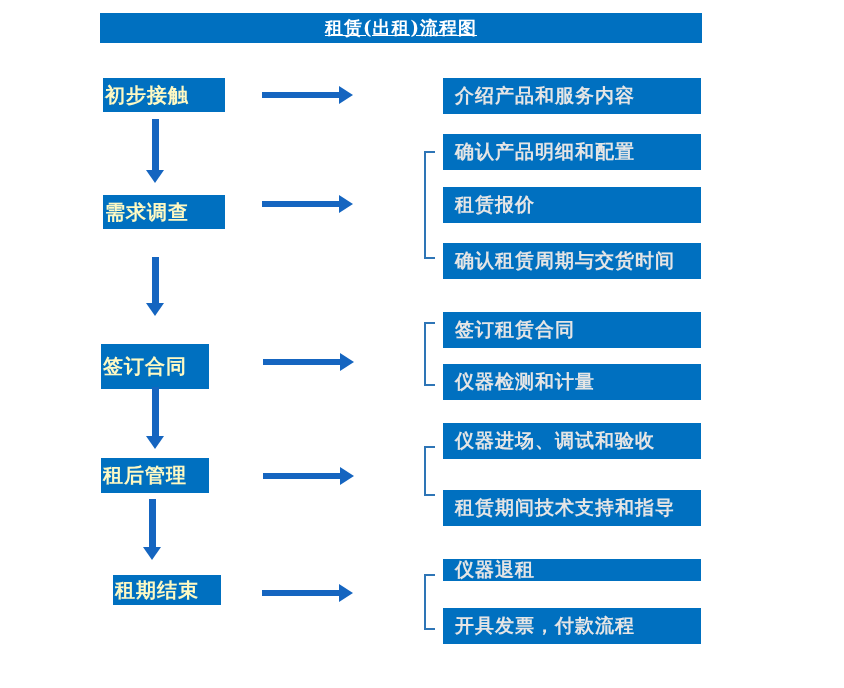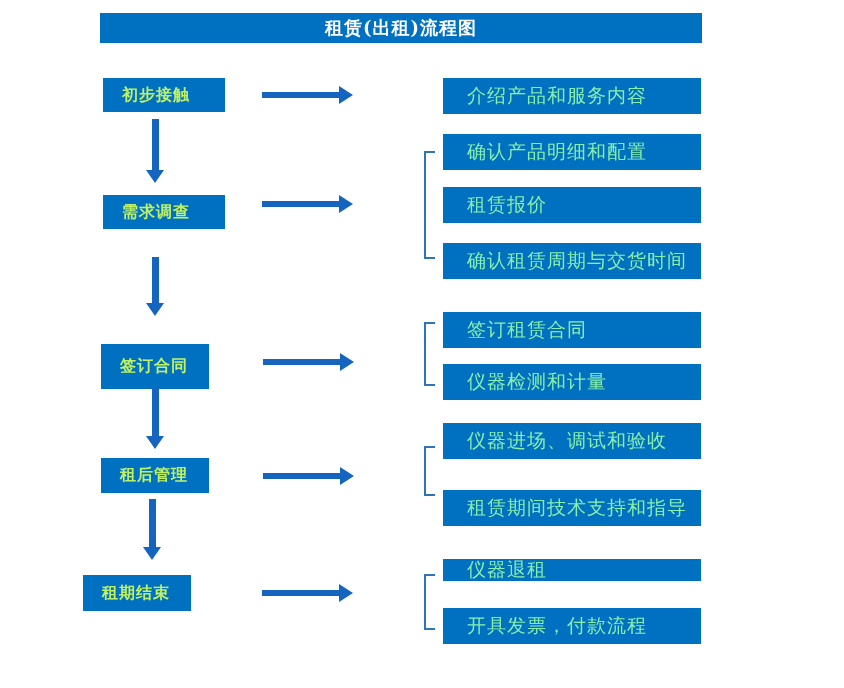--- a/index.html
+++ b/index.html
@@ -4,32 +4,32 @@
 <style>
   html,body{margin:0;padding:0;background:#ffffff;}
   body{
     width:844px;height:688px;position:relative;overflow:hidden;
     font-family:"DejaVu Serif","Liberation Serif",serif;
   }
   .canvas{position:absolute;inset:0;}
   .title-bar{
     position:absolute;left:100px;top:13px;width:602px;height:30px;
     background:var(--box_fill,#0070C0);color:#fff;font-weight:bold;font-size:18px;
-    display:flex;align-items:center;justify-content:center;letter-spacing:1px;
+    display:flex;align-items:center;justify-content:center;letter-spacing:1px;text-decoration:underline;
   }
   .lbox{
-    position:absolute;background:var(--box_fill,#0070C0);color:#bef264;
-    font-weight:bold;font-size:16px;display:flex;align-items:center;
-    padding-left:19px;box-sizing:border-box;letter-spacing:1px;white-space:nowrap;
+    position:absolute;background:var(--box_fill,#0070C0);color:#fef9c3;
+    font-weight:bold;font-size:20px;display:flex;align-items:center;
+    padding-left:2px;box-sizing:border-box;letter-spacing:1px;white-space:nowrap;
   }
   .rbox{
     position:absolute;left:443px;width:258px;height:36px;
-    background:var(--box_fill,#0070C0);color:#86efac;
-    font-weight:normal;font-size:19px;display:flex;align-items:center;
-    padding-left:24px;box-sizing:border-box;letter-spacing:1px;white-space:nowrap;
+    background:var(--box_fill,#0070C0);color:#e5e5e5;
+    font-weight:bold;font-size:19px;display:flex;align-items:center;
+    padding-left:12px;box-sizing:border-box;letter-spacing:1px;white-space:nowrap;
   }
   .harrow{position:absolute;display:flex;align-items:center;height:18px;}
   .hshaft{width:77px;height:6px;background:var(--arrow,#1565C0);}
   .hhead{width:0;height:0;border-left:14px solid var(--arrow,#1565C0);
          border-top:9px solid transparent;border-bottom:9px solid transparent;}
   .varrow{position:absolute;display:flex;flex-direction:column;align-items:center;width:18px;}
   .vshaft{width:7px;flex:1;background:var(--arrow,#1565C0);}
   .vhead{width:0;height:0;border-top:13px solid var(--arrow,#1565C0);
          border-left:9px solid transparent;border-right:9px solid transparent;}
   .bracket{
@@ -41,21 +41,21 @@
 <body>
 
 <div class="canvas">
 
   <div class="title-bar">租赁(出租)流程图</div>
 
   <div class="lbox" style="left:103px;top:78px;width:122px;height:34px">初步接触</div>
   <div class="lbox" style="left:103px;top:195px;width:122px;height:34px">需求调查</div>
   <div class="lbox" style="left:101px;top:344px;width:108px;height:45px">签订合同</div>
   <div class="lbox" style="left:101px;top:458px;width:108px;height:35px">租后管理</div>
-  <div class="lbox" style="left:83px;top:575px;width:108px;height:36px">租期结束</div>
+  <div class="lbox" style="left:113px;top:575px;width:108px;height:30px">租期结束</div>
 
   <div class="rbox" style="top:78px">介绍产品和服务内容</div>
   <div class="rbox" style="top:134px">确认产品明细和配置</div>
   <div class="rbox" style="top:187px">租赁报价</div>
   <div class="rbox" style="top:243px">确认租赁周期与交货时间</div>
   <div class="rbox" style="top:312px">签订租赁合同</div>
   <div class="rbox" style="top:364px">仪器检测和计量</div>
   <div class="rbox" style="top:423px">仪器进场、调试和验收</div>
   <div class="rbox" style="top:490px">租赁期间技术支持和指导</div>
   <div class="rbox" style="top:559px;height:22px">仪器退租</div>

